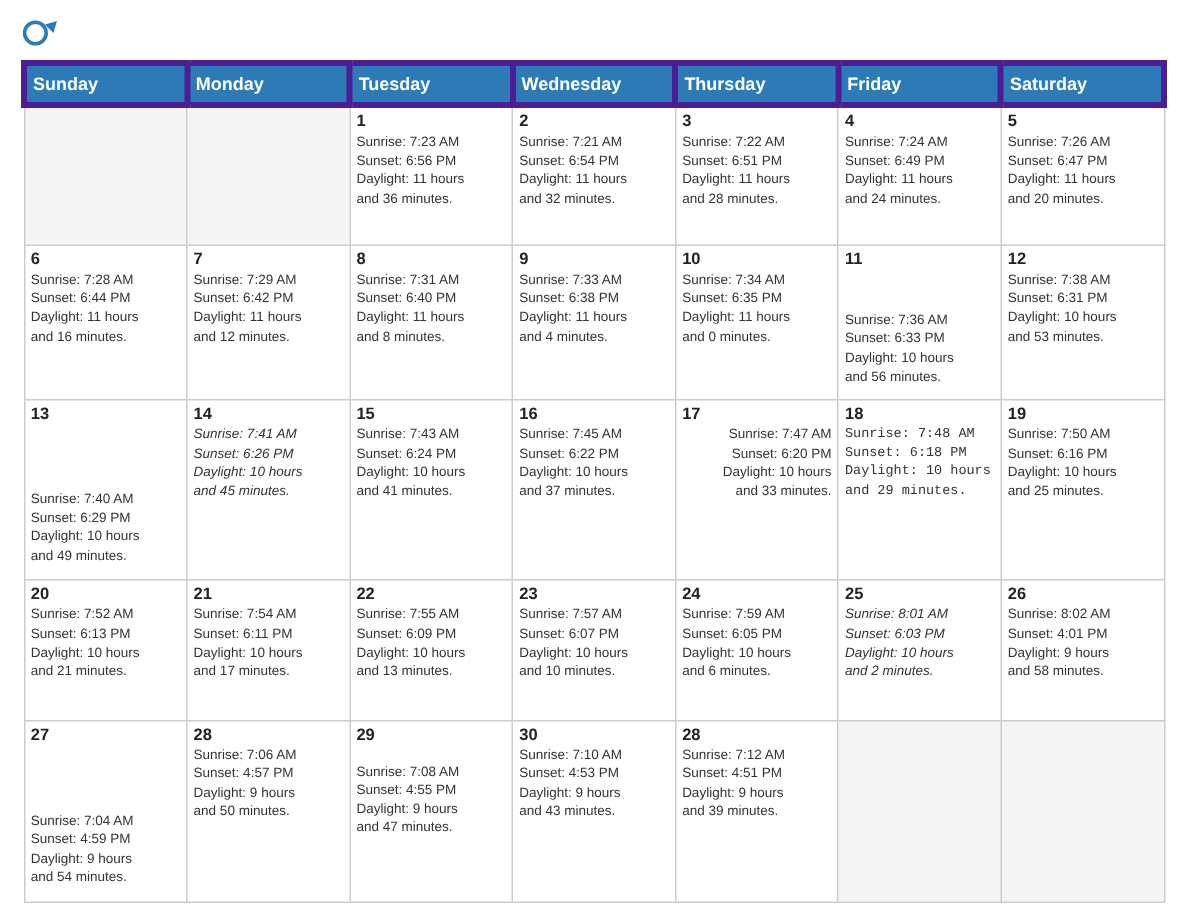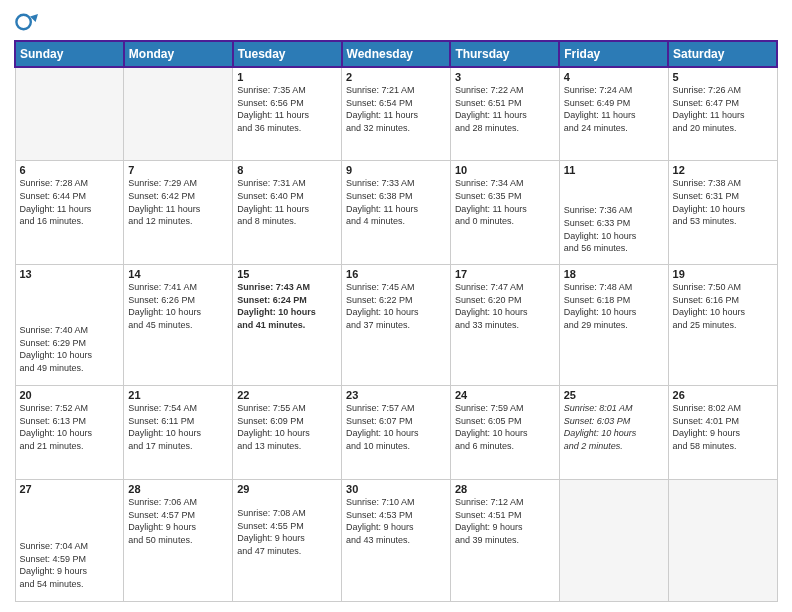--- a/index.html
+++ b/index.html
@@ -57,21 +57,21 @@
       border-collapse: collapse;
       width: 100%;
       table-layout: fixed;
     }
     .calendar th {
       background-color: #2c7bb6;
       color: #fff;
       font-size: 12px;
       font-weight: bold;
       padding: 5px 4px;
-      border: 2px solid #4c1d95;
+      border: 4px solid #4c1d95;
       text-align: left;
     }
     .calendar td {
       border: 1px solid #ccc;
       vertical-align: top;
       padding: 3px 4px;
       font-size: 9.5px;
       color: #333;
       height: 88px;
       background: #fff;
@@ -123,21 +123,21 @@
           <th>Friday</th>
           <th>Saturday</th>
         </tr>
     </thead>
     <tbody id="calendar-body">
     <tr>
           <td class="empty"></td>
           <td class="empty"></td>
           <td>
             <div class="day-num">1</div>
-            <div class="day-info" style="white-space: pre-line;">Sunrise: 7:35 AM
+            <div class="day-info" style="white-space: pre-line;">Sunrise: 7:23 AM
 Sunset: 6:56 PM
 Daylight: 11 hours
 and 36 minutes.</div>
           </td>
           <td>
             <div class="day-num">2</div>
             <div class="day-info" style="white-space: pre-line;">Sunrise: 7:21 AM
 Sunset: 6:54 PM
 Daylight: 11 hours
 and 32 minutes.</div>
@@ -218,49 +218,49 @@
         <tr>
           <td>
             <div class="day-num">13</div>
             <div class="day-info" style="white-space: pre-line; margin-top: 44px;">Sunrise: 7:40 AM
 Sunset: 6:29 PM
 Daylight: 10 hours
 and 49 minutes.</div>
           </td>
           <td>
             <div class="day-num">14</div>
-            <div class="day-info" style="white-space: pre-line;">Sunrise: 7:41 AM
+            <div class="day-info" style="white-space: pre-line; font-style: italic;">Sunrise: 7:41 AM
 Sunset: 6:26 PM
 Daylight: 10 hours
 and 45 minutes.</div>
           </td>
           <td>
             <div class="day-num">15</div>
-            <div class="day-info" style="white-space: pre-line; font-weight: bold;">Sunrise: 7:43 AM
+            <div class="day-info" style="white-space: pre-line;">Sunrise: 7:43 AM
 Sunset: 6:24 PM
 Daylight: 10 hours
 and 41 minutes.</div>
           </td>
           <td>
             <div class="day-num">16</div>
             <div class="day-info" style="white-space: pre-line;">Sunrise: 7:45 AM
 Sunset: 6:22 PM
 Daylight: 10 hours
 and 37 minutes.</div>
           </td>
           <td>
             <div class="day-num">17</div>
-            <div class="day-info" style="white-space: pre-line;">Sunrise: 7:47 AM
+            <div class="day-info" style="white-space: pre-line; text-align: right;">Sunrise: 7:47 AM
 Sunset: 6:20 PM
 Daylight: 10 hours
 and 33 minutes.</div>
           </td>
           <td>
             <div class="day-num">18</div>
-            <div class="day-info" style="white-space: pre-line;">Sunrise: 7:48 AM
+            <div class="day-info" style="white-space: pre-line; font-family: Liberation Mono, monospace;">Sunrise: 7:48 AM
 Sunset: 6:18 PM
 Daylight: 10 hours
 and 29 minutes.</div>
           </td>
           <td>
             <div class="day-num">19</div>
             <div class="day-info" style="white-space: pre-line;">Sunrise: 7:50 AM
 Sunset: 6:16 PM
 Daylight: 10 hours
 and 25 minutes.</div>

